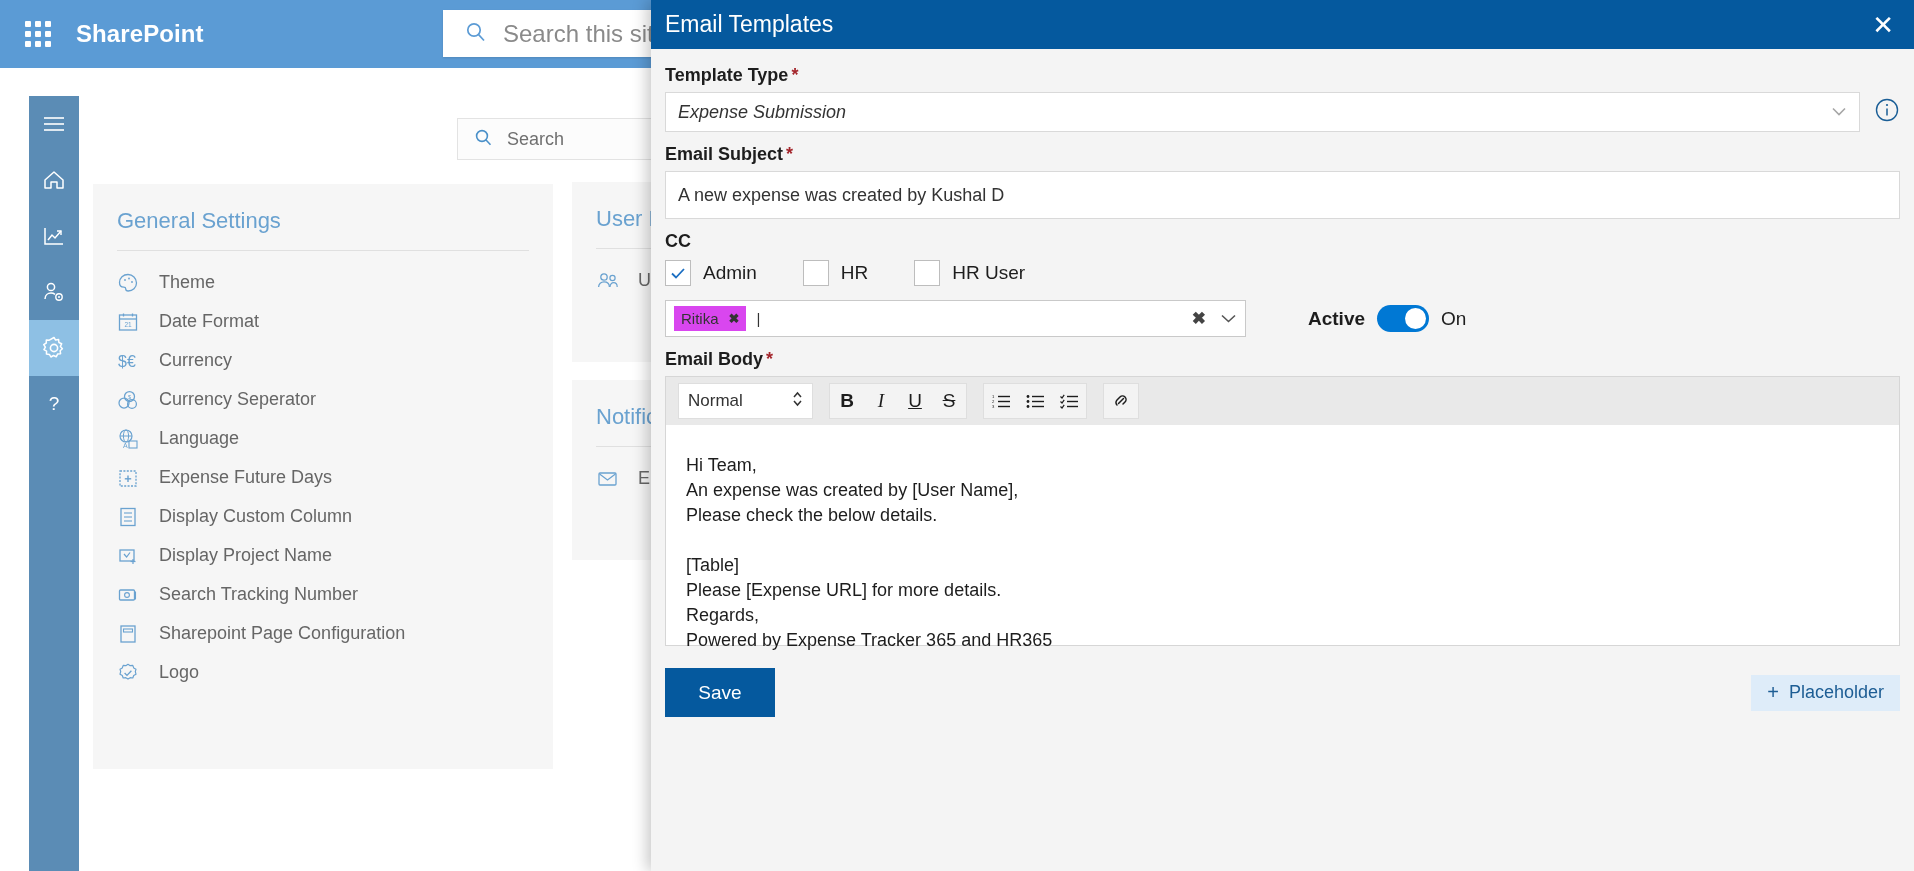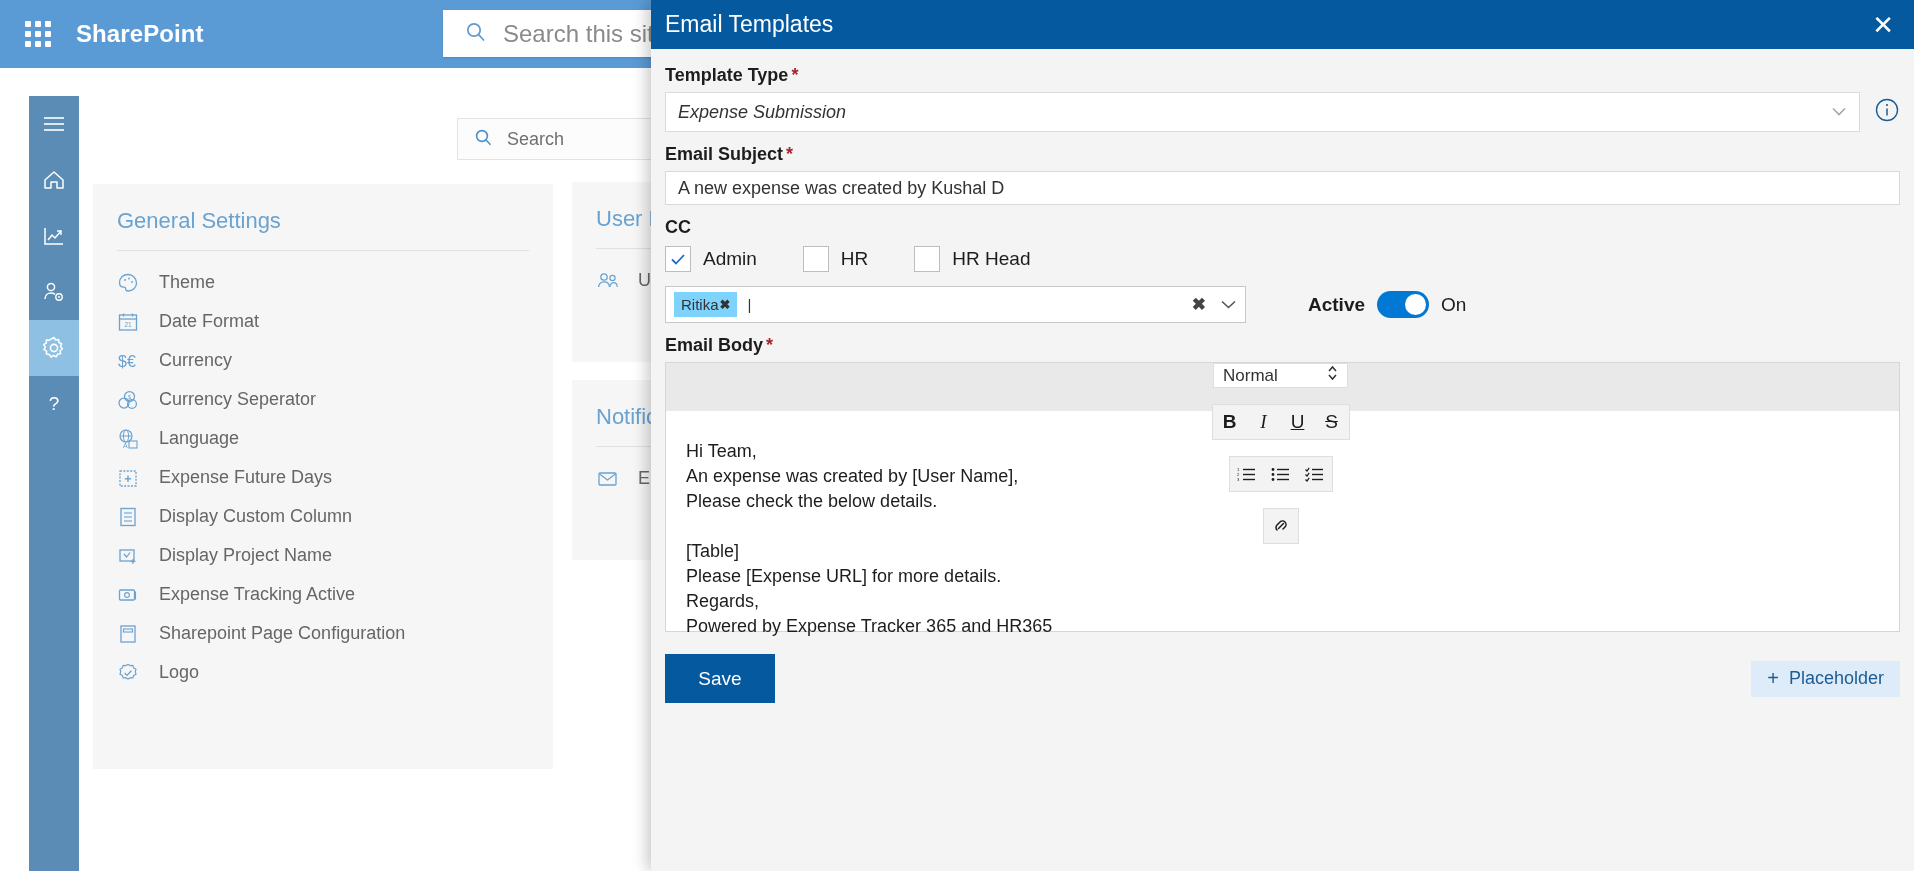--- a/index.html
+++ b/index.html
@@ -198,21 +198,21 @@
     align-items: center;
     justify-content: space-between;
     padding: 0 12px;
     cursor: pointer;
   }
   .sel .val { font-size: 18px; color: #333333; }
   .info-icon { margin-left: 14px; cursor: pointer; }
 
   .txt-input {
     width: 100%;
-    height: 34px;
+    height: 48px;
     box-sizing: border-box;
     background: #ffffff;
     border: 1px solid #d9d9d9;
     font-size: 18px;
     color: #333333;
     padding: 0 12px;
     font-family: "Liberation Sans", sans-serif;
   }
 
   .cc-row {
@@ -245,27 +245,27 @@
     width: 581px;
     height: 37px;
     background: #ffffff;
     border: 1px solid #c9c9c9;
     display: flex;
     align-items: center;
     padding: 0 8px;
     box-sizing: border-box;
   }
   .chip {
-    background: #7dd3fc;
+    background: #d946ef;
     font-size: 15px;
     color: #333333;
     padding: 4px 7px;
     display: flex;
     align-items: center;
-    gap: 1px;
+    gap: 10px;
   }
   .chip .rm { font-weight: bold; font-size: 13px; cursor: pointer; }
   .caret-txt { font-size: 15px; color: #333333; margin-left: 10px; animation: none; }
   .picker-actions {
     margin-left: auto;
     display: flex;
     align-items: center;
     gap: 14px;
     color: #444;
   }
@@ -295,22 +295,21 @@
   .on-label { font-size: 19px; color: #1d1d1d; }
 
   
   .editor { border: 1px solid #d6d6d6; background: #ffffff; }
   .toolbar {
     height: 48px;
     background: #e9e9e9;
     display: flex;
     align-items: center;
     padding-left: 12px;
-    gap: 16px;
-    flex-direction: column;
+    gap: 0;
   }
   .tb-group {
     display: flex;
     align-items: center;
     background: #f3f3f3;
     border: 1px solid #dedede;
     height: 34px;
     margin-right: 16px;
   }
   .tb-select {
@@ -568,21 +567,21 @@
         </div>
 
         <div class="setting-row">
           <span class="ico">
               <svg width="22" height="22" viewBox="0 0 22 22">
                 <rect x="2.5" y="6" width="15" height="10" rx="1" fill="none" stroke="#6aa2d0" stroke-width="1.3"></rect>
                 <circle cx="10" cy="11" r="2.4" fill="none" stroke="#6aa2d0" stroke-width="1.1"></circle>
                 <path d="M18.5 7.5 v8" fill="none" stroke="#6aa2d0" stroke-width="1.1"></path>
               </svg>
             </span>
-          <span class="lbl">Expense Tracking Active</span>
+          <span class="lbl">Search Tracking Number</span>
         </div>
 
         <div class="setting-row">
           <span class="ico">
               <svg width="22" height="22" viewBox="0 0 22 22">
                 <rect x="4" y="3" width="14" height="16" fill="none" stroke="#6aa2d0" stroke-width="1.3"></rect>
                 <rect x="6.5" y="6" width="9" height="3" fill="none" stroke="#6aa2d0" stroke-width="1.1"></rect>
               </svg>
             </span>
           <span class="lbl">Sharepoint Page Configuration</span>
@@ -679,21 +678,21 @@
       <div class="cc-row">
         <div class="cbox">
           <svg width="16" height="13" viewBox="0 0 16 13">
               <polyline points="2,6.5 6,10.5 14,2" fill="none" stroke="#1b6ec2" stroke-width="1.8"></polyline>
             </svg>
         </div>
         <span class="cc-label">Admin</span>
         <div class="cbox"></div>
         <span class="cc-label">HR</span>
         <div class="cbox"></div>
-        <span class="cc-label">HR Head</span>
+        <span class="cc-label">HR User</span>
       </div>
 
       
       <div class="picker-row">
         <div class="picker">
           <span class="chip">
             <span>Ritika</span>
             <span class="rm">✖</span>
           </span>
           <span class="caret-txt">|</span>

